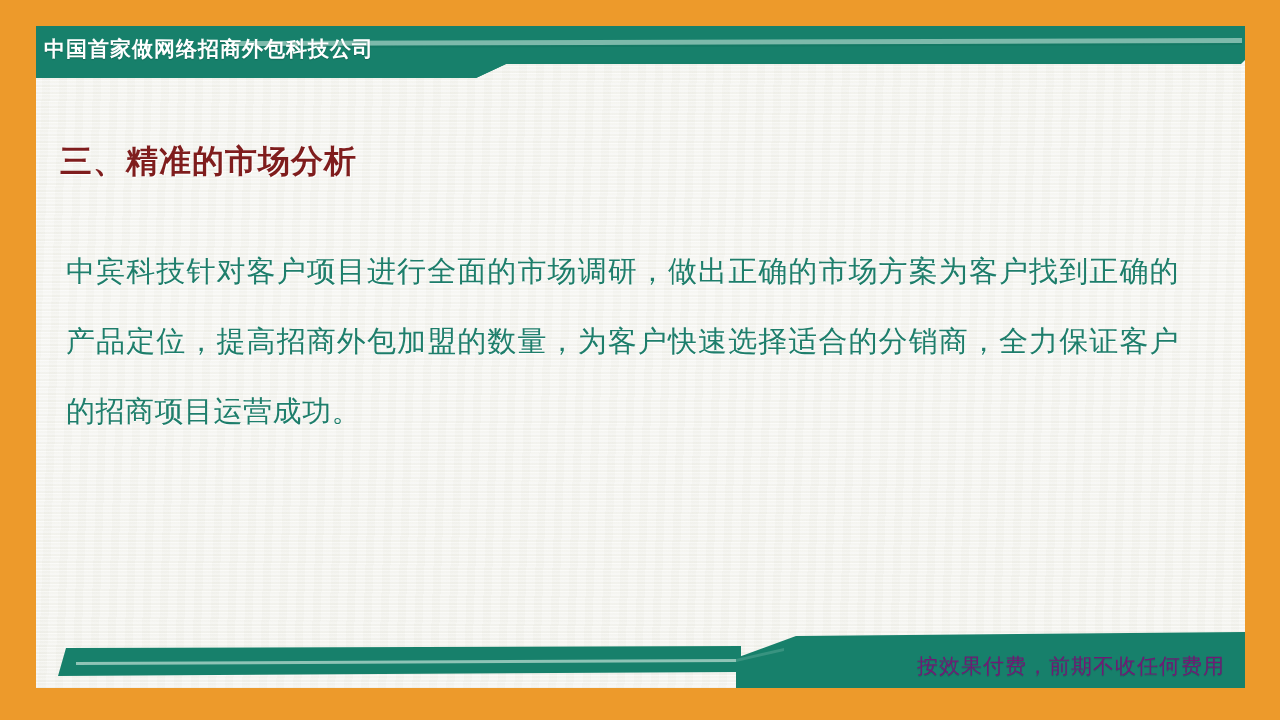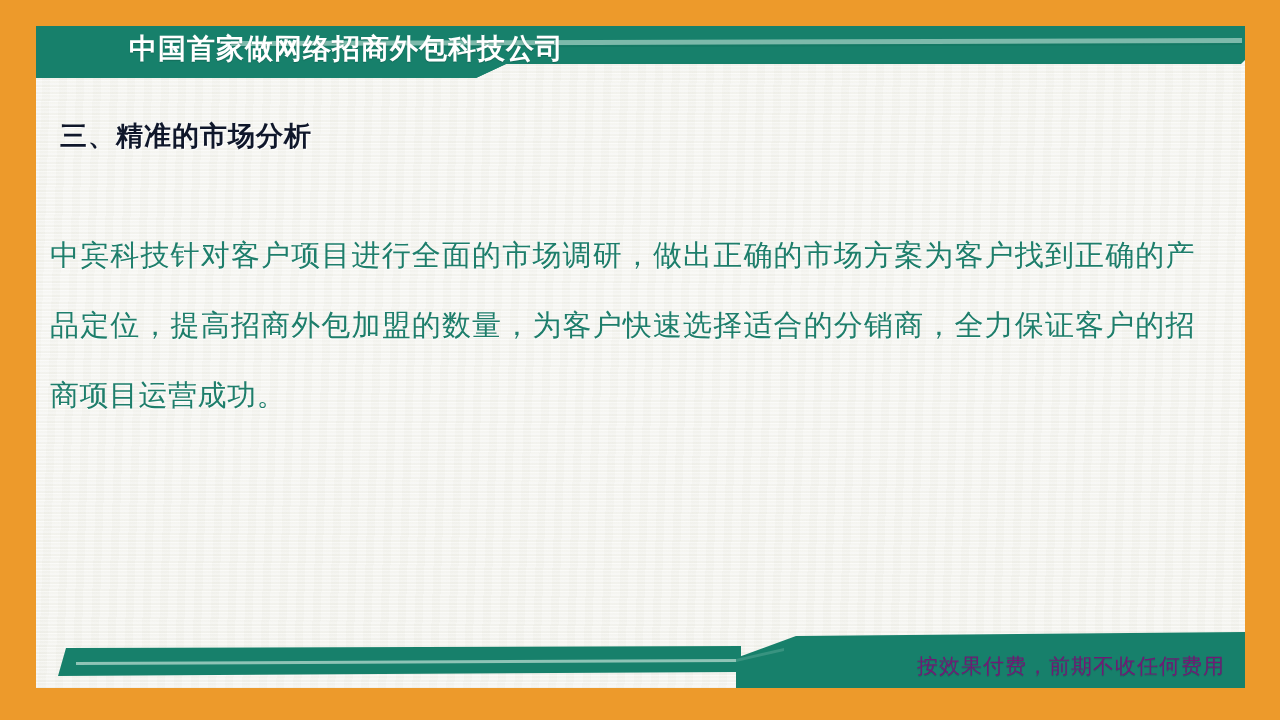--- a/index.html
+++ b/index.html
@@ -110,66 +110,65 @@
   .header svg { display:block; }
 
   .header-title {
     position: absolute;
     left: 8px;
     top: 5px;
     width: 520px;
     height: 36px;
     line-height: 36px;
     color: #FFFFFF;
-    font-size: 28px;
+    font-size: 21px;
     font-weight: bold;
     letter-spacing: 1px;
     white-space: nowrap;
     text-shadow: 0 1px 1px rgba(0,0,0,0.18);
     z-index: 2;
-    text-align: right;
   }
 
   
   .content {
     position: absolute;
     left: 36px;
     top: 90px;
     width: 1209px;
     height: 540px;
     z-index: 3;
   }
 
   .section-heading {
     position: absolute;
     left: 24px;
-    top: 28px;
-    color: #0f172a;
-    font-size: 27px;
+    top: 50px;
+    color: #7f1d1d;
+    font-size: 32px;
     font-weight: bold;
     letter-spacing: 1px;
     white-space: nowrap;
     text-shadow: 1px 1px 0 rgba(255,255,255,0.9);
   }
 
   .body-text {
     position: absolute;
     left: 14px;
     top: 130px;
     width: 1145px;
     color: #1E7E6B;
     font-family: "Liberation Serif", "DejaVu Serif", serif;
     font-size: 29px;
     line-height: 70px;
     letter-spacing: 0.5px;
     text-align: justify;
     text-justify: inter-character;
     text-shadow: 0 1px 0 rgba(255,255,255,0.7);
   }
-  .body-text p { margin: 0; }
+  .body-text p { margin: 16px; }
 
   
   .footer {
     position: absolute;
     left: 36px;
     bottom: 32px;
     width: 1209px;
     height: 62px;
     z-index: 7;
   }

